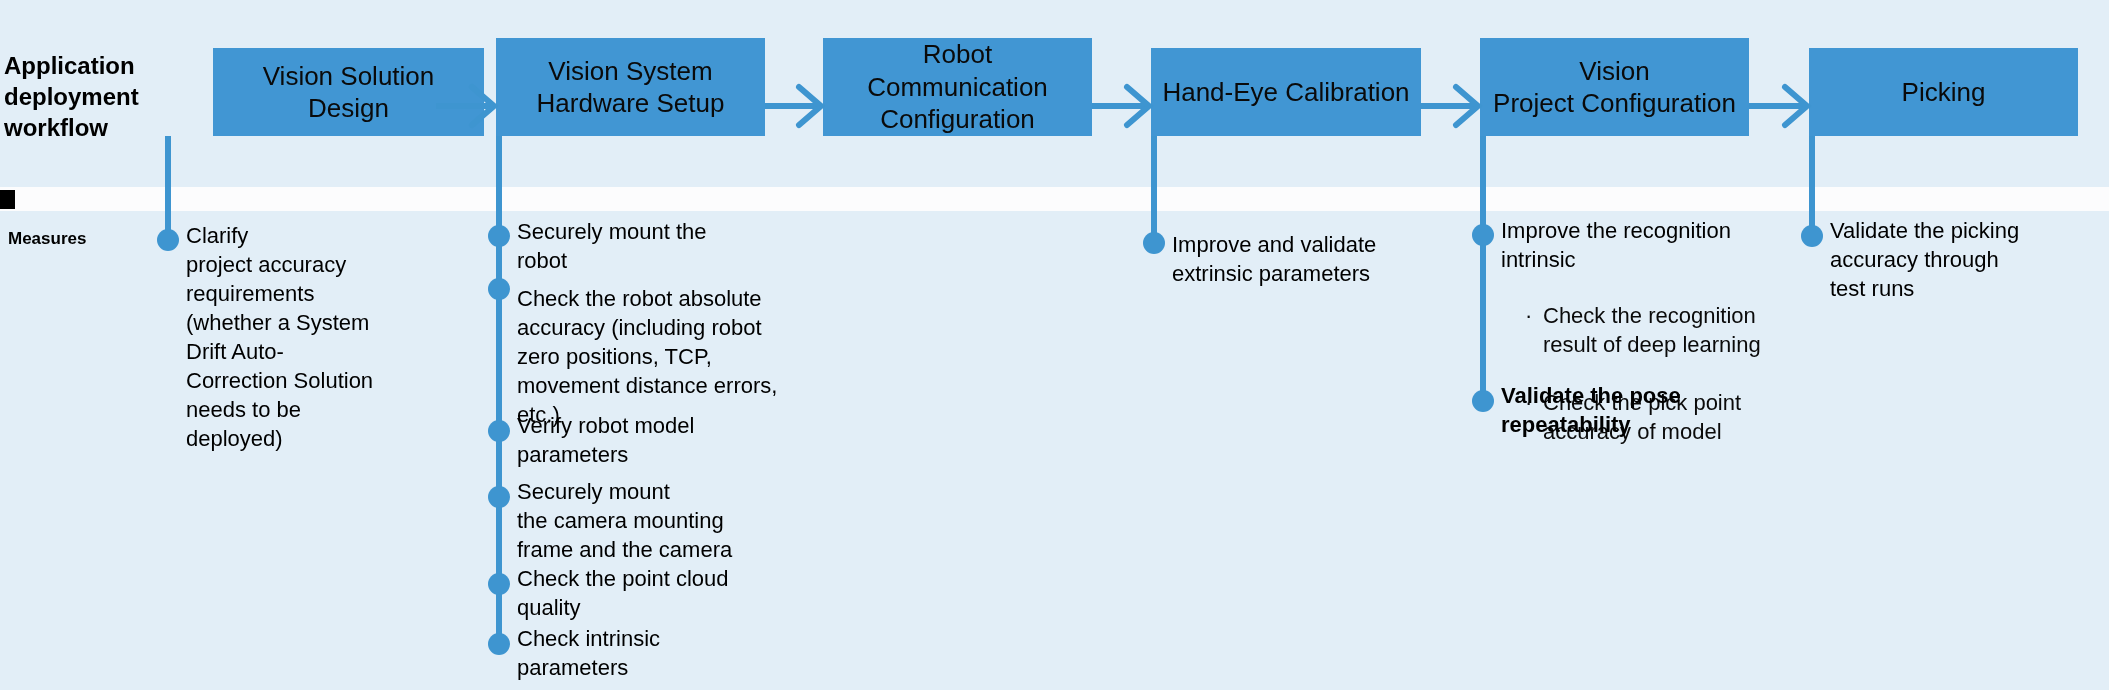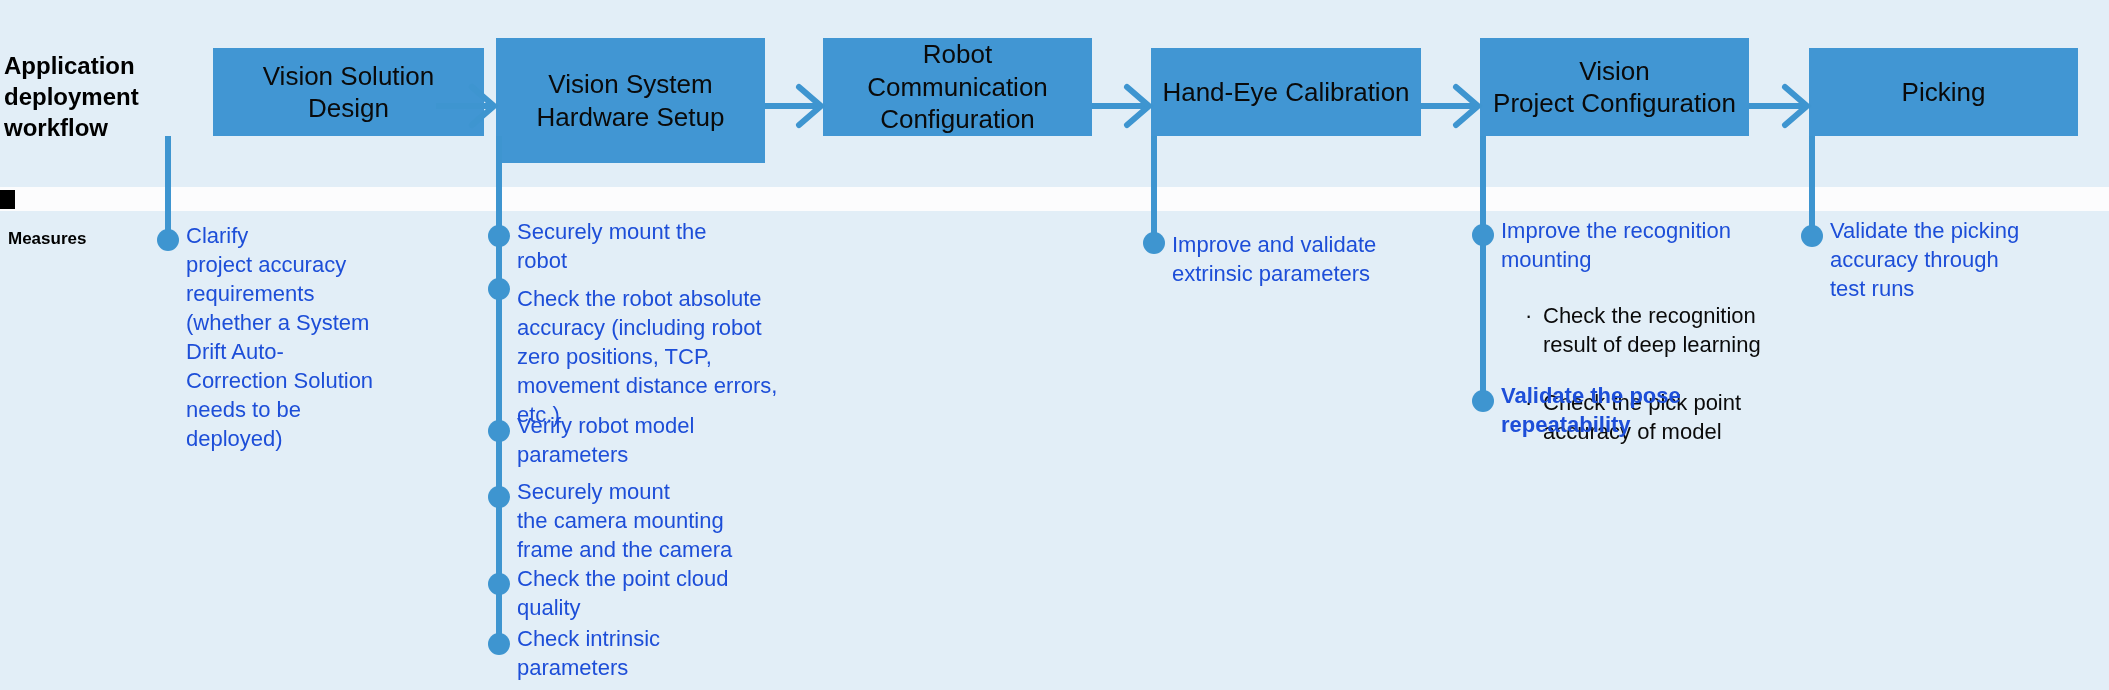--- a/index.html
+++ b/index.html
@@ -101,21 +101,21 @@
     border-radius: 50%;
     background: #3e95d0;
     margin-left: -8px;
   }
 
   
   .measure-text {
     position: absolute;
     font-size: 22px;
     line-height: 1.32;
-    color: #1d4ed8;
+    color: #000000;
     white-space: pre-line;
   }
   .measure-sub {
     position: absolute;
     font-size: 22px;
     line-height: 1.32;
     color: #0a0a0a;
     white-space: pre-line;
   }
   .measure-sub .bullet-row {
@@ -137,21 +137,21 @@
 <body>
 
 <div id="diagram">
 
   <div class="row-label" id="label-workflow">Application
 deployment
 workflow</div>
 
   <div class="stage-box" style="left:165px; top:48px; width:271px; height:88px;margin-left:48px;">Vision Solution Design</div>
 
-  <div class="stage-box" style="left:496px; top:38px; width:269px; height:125px;">Vision System
+  <div class="stage-box" style="left:496px; top:38px; width:269px; height:98px;">Vision System
 Hardware Setup</div>
 
   <div class="stage-box" style="left:823px; top:38px; width:269px; height:98px;">Robot
 Communication
 Configuration</div>
 
   <div class="stage-box" style="left:1151px; top:48px; width:270px; height:88px;">Hand-Eye Calibration</div>
 
   <div class="stage-box" style="left:1809px; top:48px; width:269px; height:88px;">Picking</div>
 
@@ -241,21 +241,21 @@
 
   <div class="connector" style="left:1151px; top:136px; height:106px;"></div>
   <div class="dot" style="left:1151px; top:232px;"></div>
   <div class="measure-text" style="left:1172px; top:230px; width:300px;">Improve and validate
 extrinsic parameters</div>
 
   <div class="connector" style="left:1480px; top:136px; height:274px;"></div>
 
   <div class="dot" style="left:1480px; top:224px;"></div>
   <div class="measure-text" style="left:1501px; top:216px; width:300px;">Improve the recognition
-mounting</div>
+intrinsic</div>
 
   <div class="measure-sub" style="left:1525px; top:272px; width:290px;">
     <div class="bullet-row">
       <span class="bullet-dot">·</span>
       <span class="bullet-body">Check the recognition
 result of deep learning</span>
     </div>
     <div class="bullet-row">
       <span class="bullet-dot">·</span>
       <span class="bullet-body">Check the pick point

